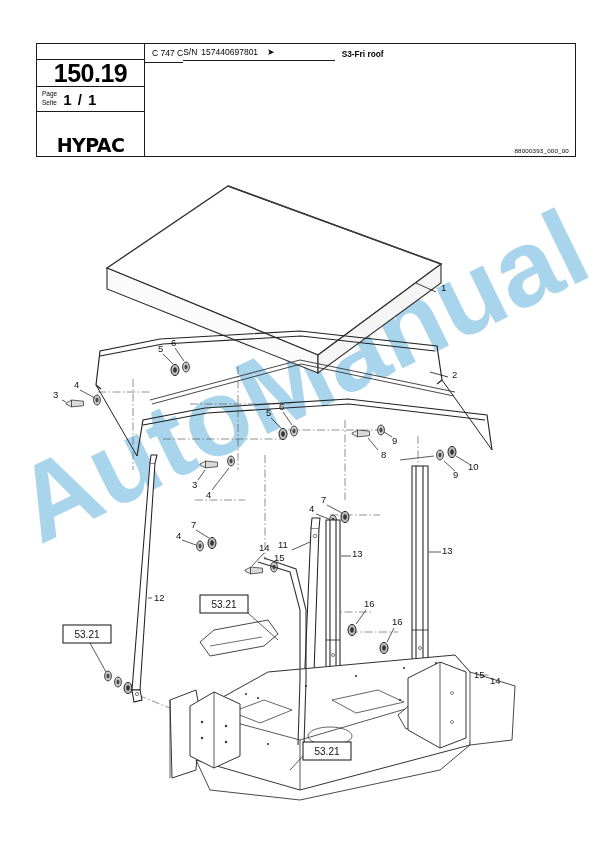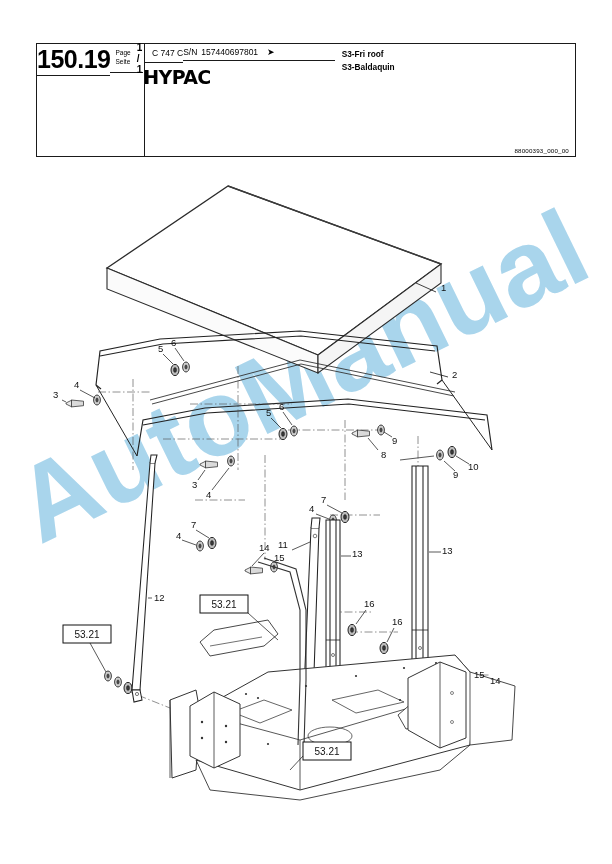--- a/index.html
+++ b/index.html
@@ -25,21 +25,21 @@
     height: 114px;
     border: 1.2px solid #1a1a1a;
     box-sizing: border-box;
     display: flex;
   }
   .hdr-left {
     width: 108px;
     box-sizing: border-box;
     border-right: 1.2px solid #1a1a1a;
     display: flex;
-    flex-direction: row;
+    flex-direction: column;
   }
   .hdr-left-blank {
     height: 19px;
     border-bottom: 1.2px solid #1a1a1a;
     box-sizing: border-box;
   }
   .hdr-figno {
     height: 32px;
     border-bottom: 1.2px solid #1a1a1a;
     box-sizing: border-box;
@@ -60,21 +60,21 @@
     padding-left: 5px;
   }
   .hdr-page-labels {
     display: flex;
     flex-direction: column;
     font-size: 6.5px;
     line-height: 1.35;
     margin-right: 6px;
   }
   .hdr-page-nums {
-    font-size: 10px;
+    font-size: 15px;
     font-weight: bold;
     letter-spacing: 1px;
   }
   .hdr-brand {
     flex: 1;
     display: flex;
     align-items: flex-start;
     justify-content: center;
     margin-top: 22px;
   }
@@ -172,21 +172,20 @@
 
     <div class="hdr-sn">
       <span>S/N</span>
       <span style="width:4px"></span>
       <span>157440697801</span>
       <span class="arrow">➤</span>
     </div>
 
     <div class="hdr-titles">
       <div class="t">S3-Fri roof</div>
-      <div class="t">S3-Baldaquin</div>
       <div class="hdr-doccode">88000393_000_00</div>
     </div>
   </div>
 </div>
 
 <div class="drawing">
 <svg width="612" height="700" viewBox="0 160 612 700" xmlns="http://www.w3.org/2000/svg">
 
   <defs>
     <g id="bolt">

